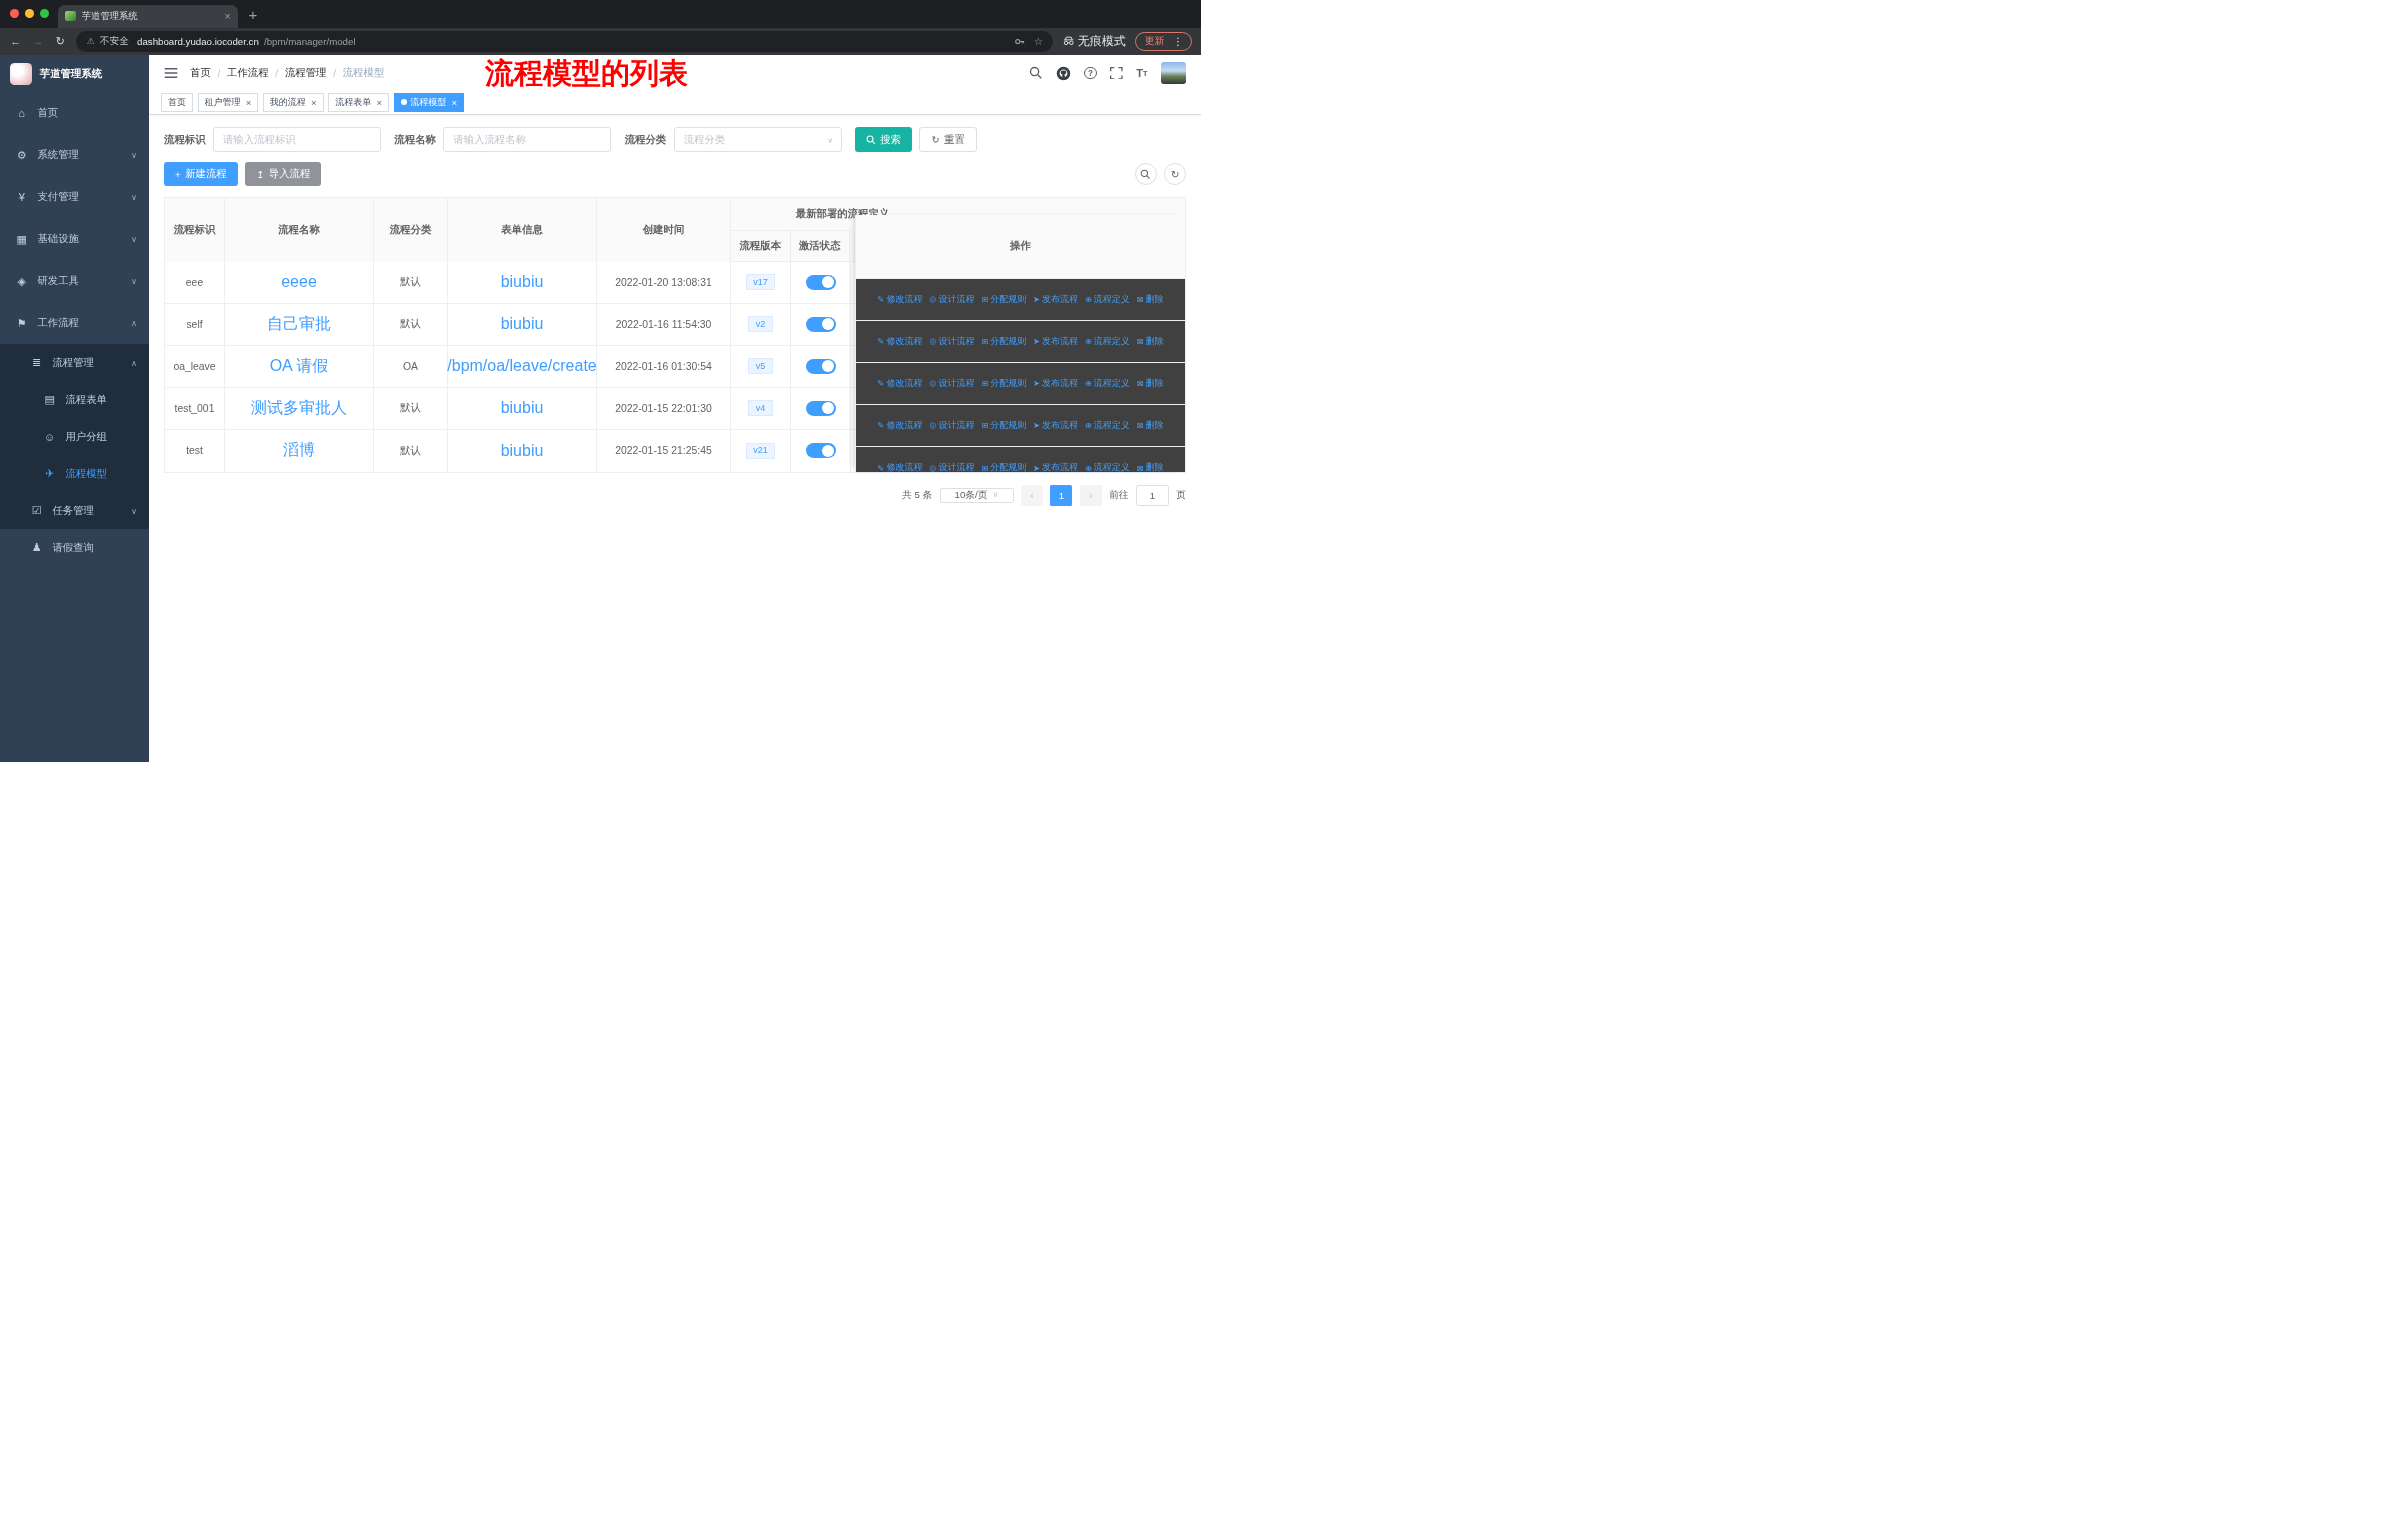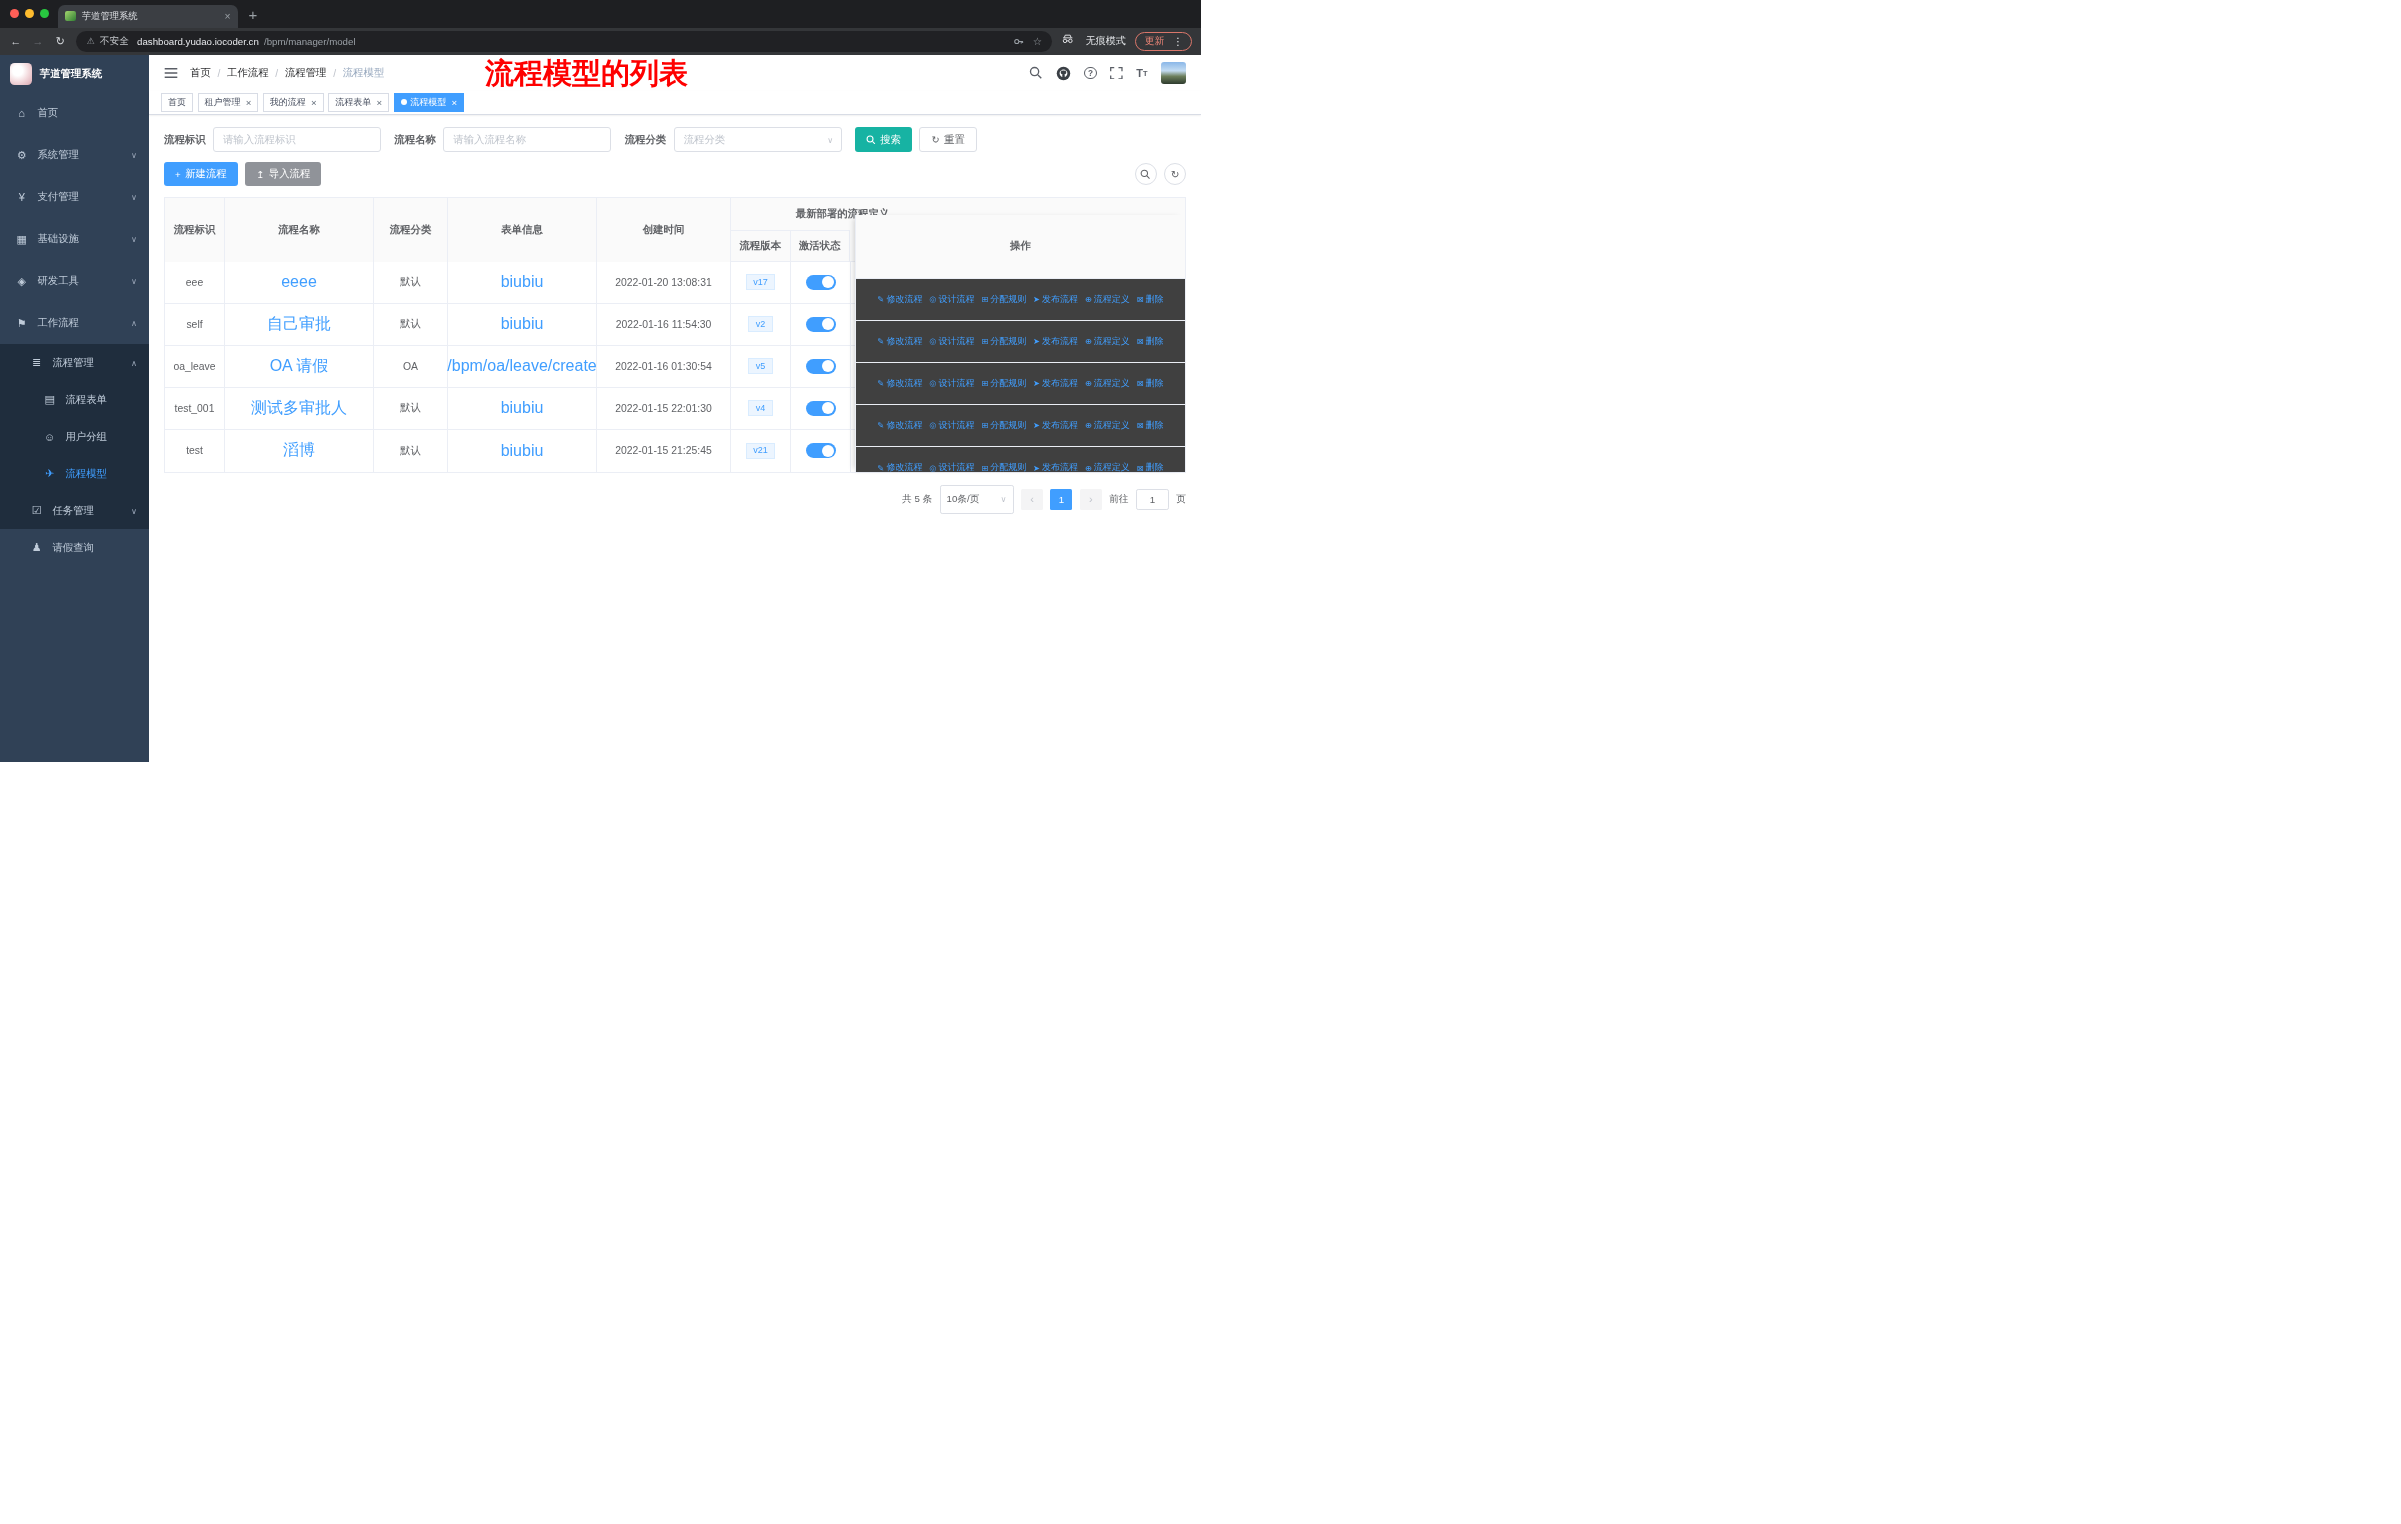--- a/index.html
+++ b/index.html
@@ -19,21 +19,21 @@
 .addressbar{height:27.5px;background:#343639;display:flex;align-items:center;padding:0 9px;gap:9px}
 .nav-ic{color:#d6d9dd;font-size:11px;width:13.4px;text-align:center;cursor:pointer}
 .nav-ic.dim{color:#6b6e73}
 .omnibox{flex:1;height:21px;background:#202124;border-radius:10.4px;display:flex;align-items:center;padding:0 10.4px;gap:5.2px;font-size:9.7px;cursor:text}
 .warn-ic{color:#9aa0a6;font-size:9px}
 .sec-label{color:#c4c7cb;margin-right:3px}
 .url{color:#e8eaed}
 .url-path{color:#9aa0a6}
 .omni-right{margin-left:auto;display:flex;gap:9px;align-items:center;color:#9aa0a6}
 .star{font-size:10.4px;cursor:pointer}
-.incog{display:flex;align-items:flex-start;gap:11px;color:#e8eaed;font-size:10px}
+.incog{display:flex;align-items:center;gap:2px;color:#e8eaed;font-size:12px}
 .update-pill{height:19.4px;border:1.1px solid #d9766a;border-radius:9.7px;display:flex;align-items:center;padding:0 3px 0 9px;gap:3px;cursor:pointer}
 .update-txt{color:#ef8677;font-size:9.7px}
 .dots{color:#e8eaed;font-size:10.4px;padding:0 5.2px;cursor:pointer}
 
 .shell{display:flex;height:707px}
 .sidebar{width:149px;background:#304156;color:#bfcbd9;flex-shrink:0;overflow:hidden}
 .logo{height:37px;display:flex;align-items:center;gap:7.4px;padding-left:10.4px}
 .logo-img{width:22px;height:22px;border-radius:4.5px;background:radial-gradient(circle at 35% 35%,#fff 25%,#f3dadd 55%,#d9a7b0);flex-shrink:0}
 .logo-title{color:#fff;font-weight:700;font-size:10.4px;white-space:nowrap}
 .mitem{height:42px;display:flex;align-items:center;padding:0 12px 0 15px;font-size:10.4px;gap:9px;cursor:pointer;white-space:nowrap}
@@ -104,21 +104,21 @@
 .sw{width:30px;height:15px;border-radius:7.4px;background:#409eff;position:relative;display:inline-block;cursor:pointer}
 .sw::after{content:"";position:absolute;right:1.5px;top:1.5px;width:12px;height:12px;border-radius:50%;background:#fff}
 .ops-overlay{position:absolute;top:17px;right:0;bottom:0;width:330px;background:#404040;box-shadow:-4.5px 0 6px -3px rgba(0,0,0,.18);border-left:0.7px solid #ebeef5}
 .ops-head{height:64px;display:flex;align-items:center;justify-content:center;font-weight:700;background:#fafafa;border-bottom:0.7px solid #ebeef5;color:#606266}
 .ops-row{height:42px;display:flex;align-items:center;justify-content:center;gap:6.7px;border-bottom:0.7px solid #ebeef5}
 .ops-row:last-child{border-bottom:none}
 .op{color:#409eff;font-size:9px;display:inline-flex;align-items:center;gap:2.2px;white-space:nowrap}
 .op i{font-style:normal;font-size:8.2px}
 
 .pager{margin-top:12px;display:flex;align-items:center;justify-content:flex-end;gap:7.4px;font-size:9.7px;color:#606266}
-.psize{width:74px;height:29px;border:0.7px solid #dcdfe6;border-radius:2.2px;display:flex;align-items:center;justify-content:space-between;padding:0 6px;color:#606266;cursor:pointer;background:#fff}
+.psize{width:74px;height:15px;border:0.7px solid #dcdfe6;border-radius:2.2px;display:flex;align-items:flex-start;justify-content:space-between;padding:0 14px;color:#606266;cursor:pointer;background:#fff}
 .pbtn{min-width:22px;height:21px;background:#f4f4f5;color:#c0c4cc;display:flex;align-items:center;justify-content:center;border-radius:1.5px;font-size:11px;cursor:pointer}
 .pcur{min-width:22px;height:21px;background:#409eff;color:#fff;display:flex;align-items:center;justify-content:center;border-radius:1.5px;font-size:9.7px;cursor:pointer}
 .goto-input{width:33px;height:21px;border:0.7px solid #dcfe6;border:0.7px solid #dcdfe6;border-radius:2.2px;text-align:center;font-size:9.7px;color:#606266;outline:none}
 svg{display:block}
 </style>
 </head>
 <body>
 
 <div class="tabstrip">
   <div class="traffic">

